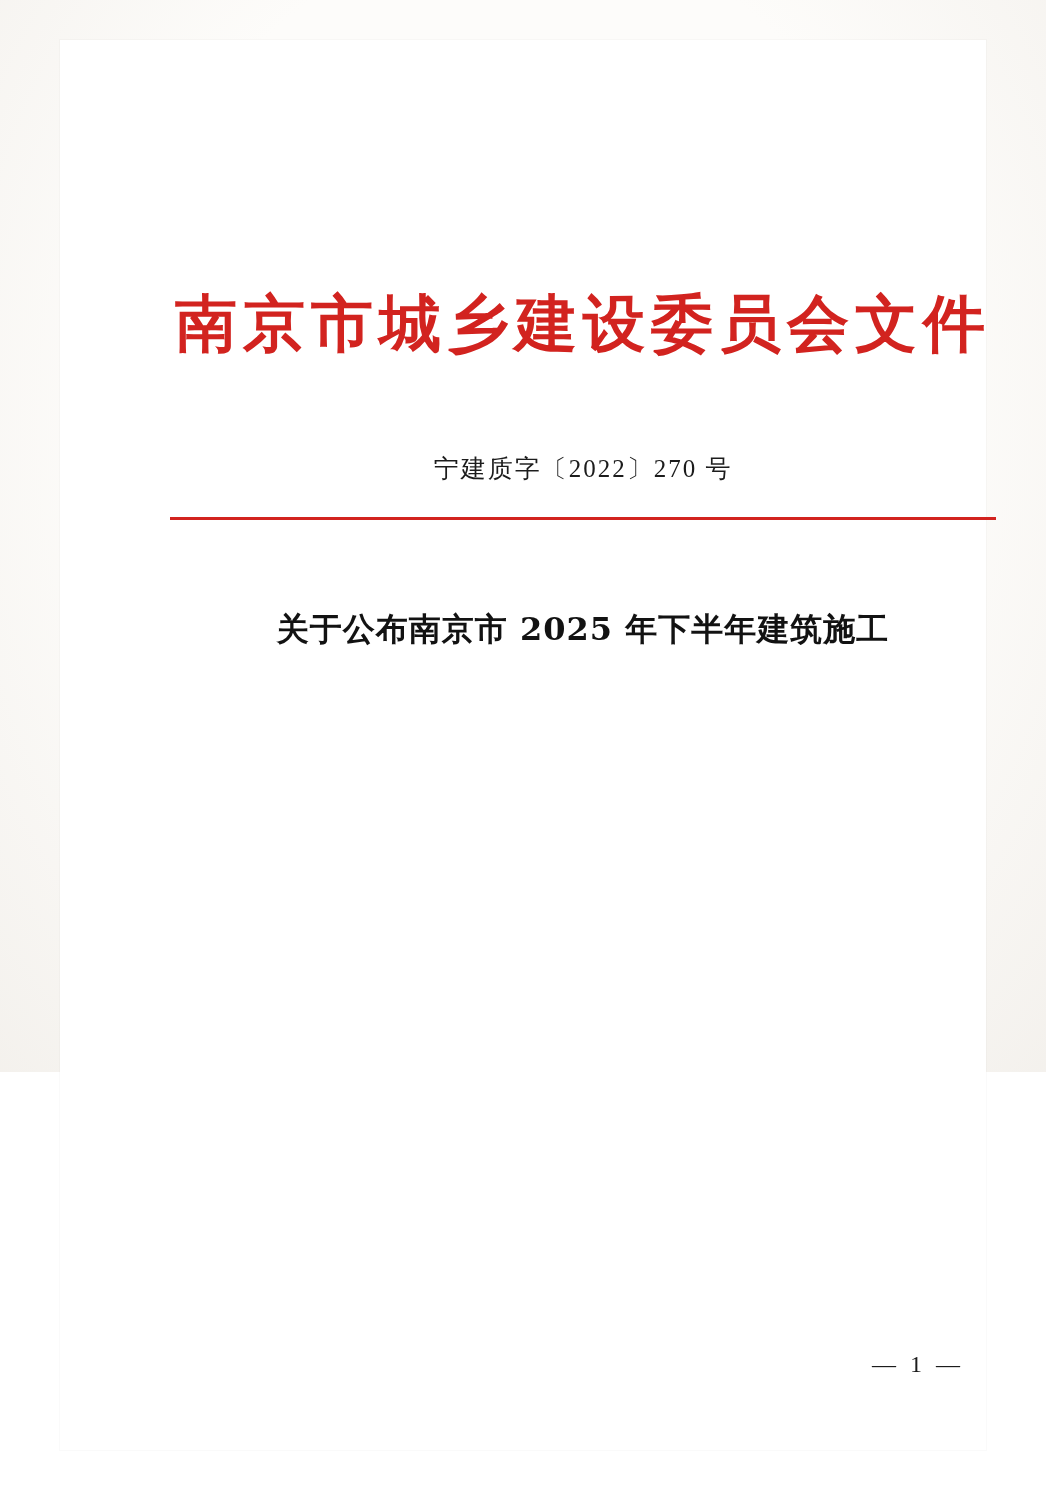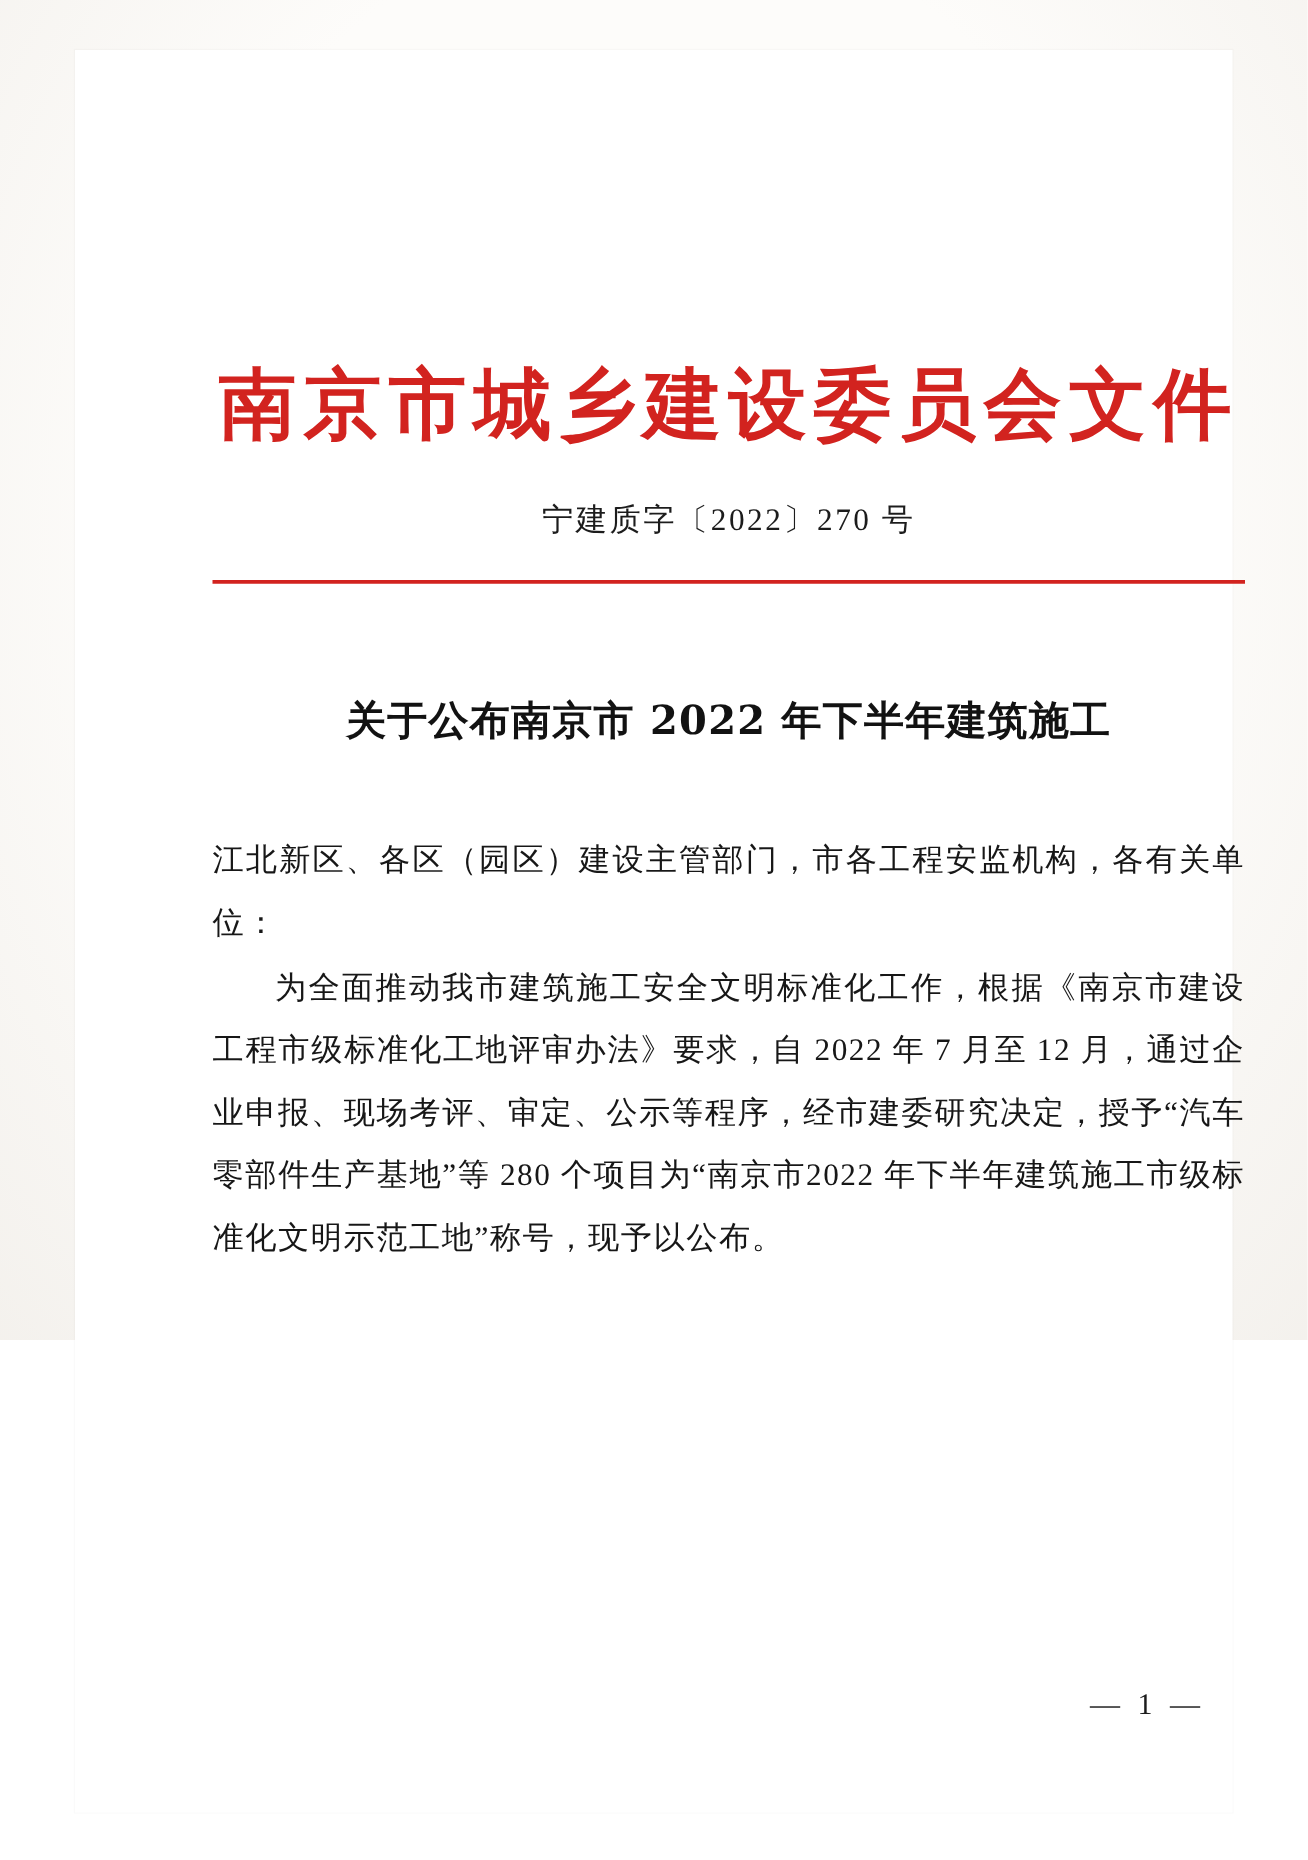--- a/index.html
+++ b/index.html
@@ -56,21 +56,21 @@
     color: #d2231f;
     font-family: "DejaVu Serif", "Liberation Serif", serif;
     font-weight: bold;
     font-size: 62px;
     letter-spacing: 6px;
     line-height: 1.1;
     white-space: nowrap;
   }
 
   .doc-number {
-    margin-top: 41px;
+    margin-top: 94px;
     text-align: center;
     font-size: 25px;
     letter-spacing: 2px;
     color: #1c1c1c;
     font-family: "Liberation Serif", "DejaVu Serif", serif;
   }
 
   .red-rule {
     margin: 32px 0 0 0;
     height: 3px;
@@ -131,25 +131,21 @@
   <div class="sheet">
     <div class="content">
 
       <div class="doc-header">南京市城乡建设委员会文件</div>
 
       <div class="doc-number">宁建质字〔2022〕270 号</div>
 
       <div class="red-rule"></div>
 
       <div class="doc-title">
-        <span class="line">关于公布南京市 2022 年下半年建筑施工</span>
+        <span class="line">关于公布南京市 2025 年下半年建筑施工</span>
       </div>
 
-      <div class="body-text">
-        <p class="para">江北新区、各区（园区）建设主管部门，市各工程安监机构，各有关单位：</p>
-        <p class="para indent">为全面推动我市建筑施工安全文明标准化工作，根据《南京市建设工程市级标准化工地评审办法》要求，自 2022 年 7 月至 12 月，通过企业申报、现场考评、审定、公示等程序，经市建委研究决定，授予“汽车零部件生产基地”等 280 个项目为“南京市2022 年下半年建筑施工市级标准化文明示范工地”称号，现予以公布。</p>
-      </div>
 
     </div>
 
     <div class="page-number">— 1 —</div>
   </div>
 </div>
 
 </body></html>

